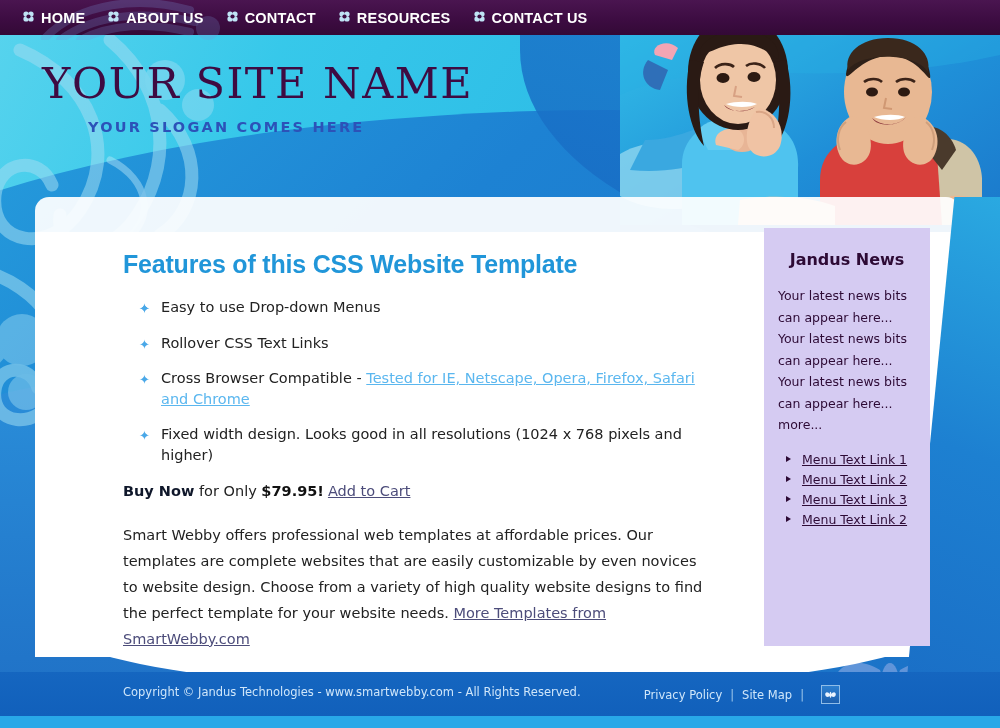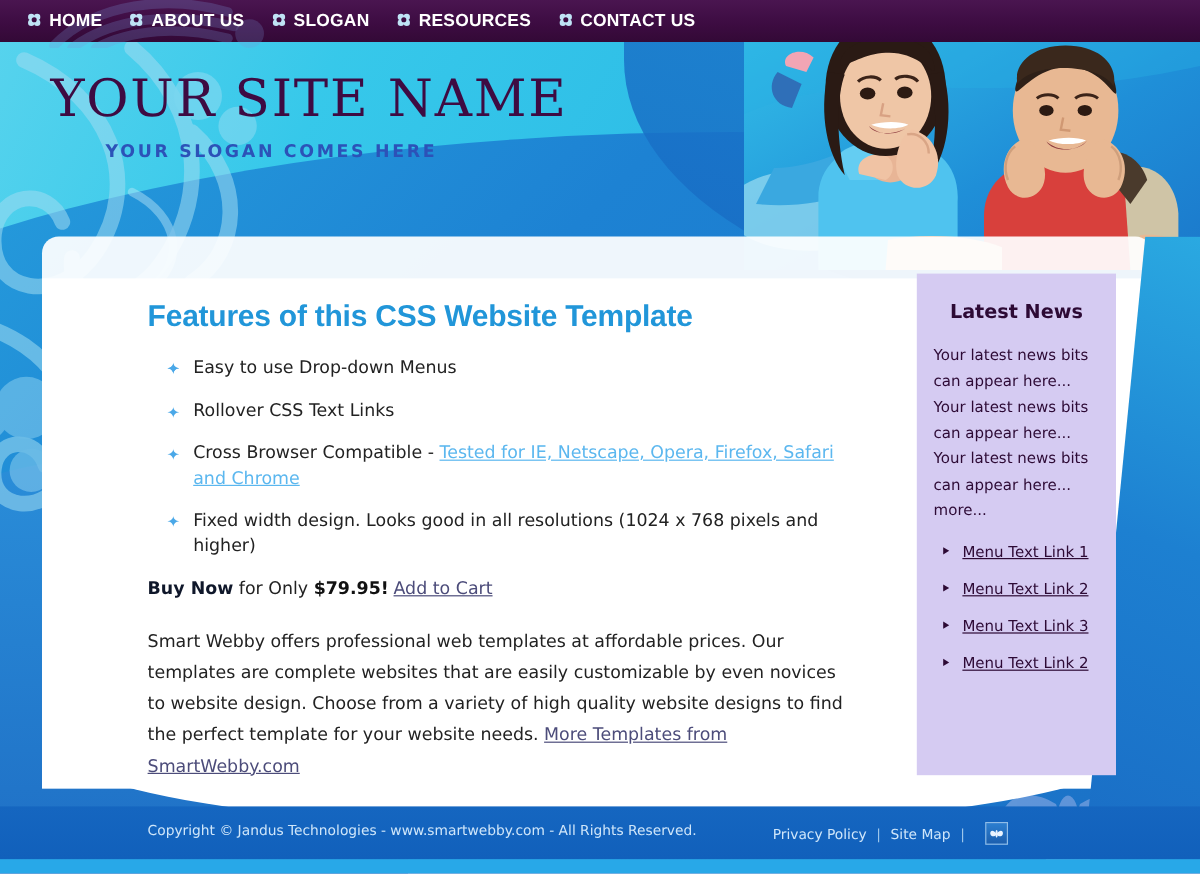--- a/index.html
+++ b/index.html
@@ -237,21 +237,21 @@
     font-size: 12.5px;
     line-height: 1.72;
     color: #2d0a35;
     font-family: "DejaVu Sans", sans-serif;
   }
   ul.sidemenu {
     list-style: none; margin: 0; padding: 0 0 0 6px;
   }
   ul.sidemenu li {
     position: relative;
-    margin-bottom: 16px;
+    margin-bottom: 5px;
     padding-left: 18px;
     font-size: 12.5px;
     font-family: "DejaVu Sans", sans-serif;
   }
   ul.sidemenu li .tri {
     position: absolute; left: 2px; top: 4px;
     width: 0; height: 0;
     border-left: 5px solid #2d0a35;
     border-top: 3.5px solid transparent;
     border-bottom: 3.5px solid transparent;
@@ -417,21 +417,21 @@
         <svg width="13" height="13" viewBox="0 0 16 16">
           <g fill="#bfe3f5">
             <circle cx="5" cy="5" r="3.3"></circle>
               <circle cx="11" cy="5" r="3.3"></circle>
             <circle cx="5" cy="11" r="3.3"></circle>
               <circle cx="11" cy="11" r="3.3"></circle>
             <circle cx="8" cy="8" r="2.6" fill="#3d0c42"></circle>
           </g>
         </svg>
       </span>
-      <span class="label">SLOGAN</span>
+      <span class="label">CONTACT</span>
     </div>
 
     <div class="nav-item">
       <span class="glyph">
         <svg width="13" height="13" viewBox="0 0 16 16">
           <g fill="#bfe3f5">
             <circle cx="5" cy="5" r="3.3"></circle>
               <circle cx="11" cy="5" r="3.3"></circle>
             <circle cx="5" cy="11" r="3.3"></circle>
               <circle cx="11" cy="11" r="3.3"></circle>
@@ -559,21 +559,21 @@
     <div class="buyline">
       <span class="buy-now">Buy Now</span><span> for Only </span><span class="price">$79.95!</span><a class="cart-link" href="#">Add to Cart</a>
     </div>
 
     <p class="body-copy">
       <span>Smart Webby offers professional web templates at affordable prices. Our templates are complete websites that are easily customizable by even novices to website design. Choose from a variety of high quality website designs to find the perfect template for your website needs. </span><a class="more-link" href="#">More Templates from SmartWebby.com</a>
     </p>
   </div>
 
   <div class="sidebar">
-    <h3>Latest News</h3>
+    <h3>Jandus News</h3>
     <p>Your latest news bits can appear here... Your latest news bits can appear here... Your latest news bits can appear here... more...</p>
     <ul class="sidemenu">
       <li>
         <span class="tri"></span>
         <a href="#">Menu Text Link 1</a>
       </li>
       <li>
         <span class="tri"></span>
         <a href="#">Menu Text Link 2</a>
       </li>

